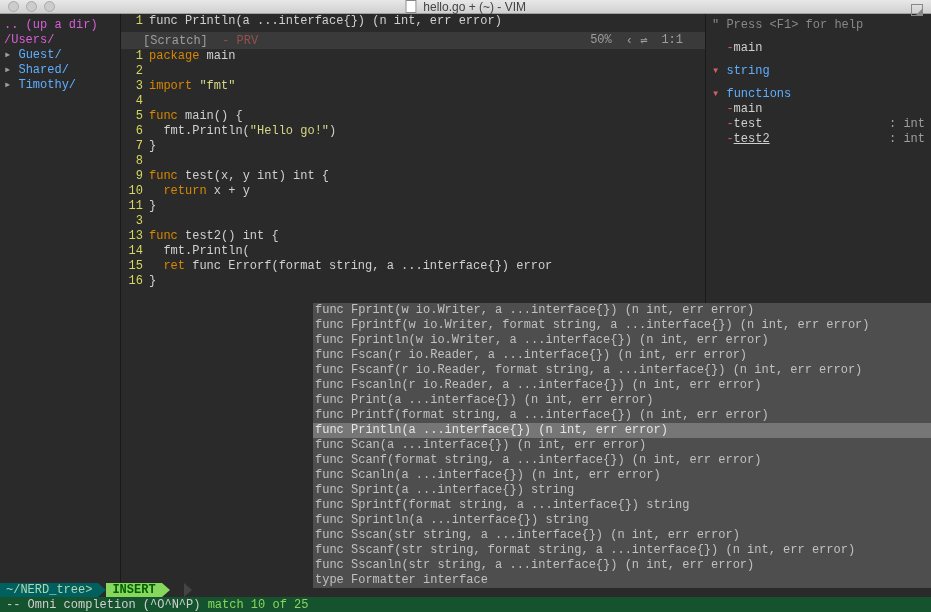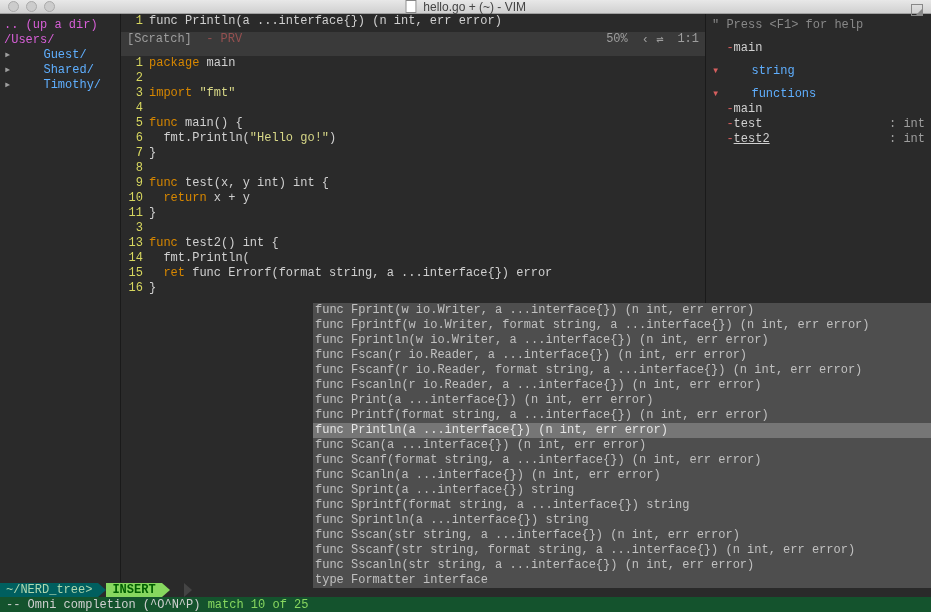--- a/index.html
+++ b/index.html
@@ -35,39 +35,39 @@
   
   .tree {
     width:121px;
     background:#2a2a2a;
     padding:4px 4px;
     border-right:1px solid #1a1a1a;
     flex-shrink:0;
   }
   .tree-line {line-height:15px;white-space:pre;}
   .magenta{color:#d75fd7;}
-  .blue{color:#5fafff;margin-left:25px;}
+  .blue{color:#5fafff;}
   .grey{color:#9e9e9e;}
   .green{color:#87d75f;}
   .yellow{color:#d7d787;}
   .red{color:#d75f5f;}
   .orange{color:#d78700;}
   .white{color:#d0d0d0;}
   .dimred{color:#955050;}
 
   
   .editor-col { flex:1; display:flex; flex-direction:column; position:relative;}
   .top-buffer {height:18px; background:#2a2a2a;display:flex;}
   .gutter {width:28px;text-align:right;padding-right:6px;color:#d7d75f;background:#2a2a2a;}
   .code {flex:1;white-space:pre;}
 
   .status-scratch {
-    height:24px; background:#3a3a3a;
-    display:flex; 
-    padding:0 6px;
+    height:17px; background:#3a3a3a;
+    display:flex; align-items:center;
+    padding:0 22px;
     color:#767676;
     justify-content:space-between;
   }
   .status-scratch .left{display:flex;gap:0;}
   .status-scratch .right{display:flex;gap:14px;}
 
   .main-edit {
     flex:1; display:flex; overflow:hidden;
     background:#2a2a2a;
   }

